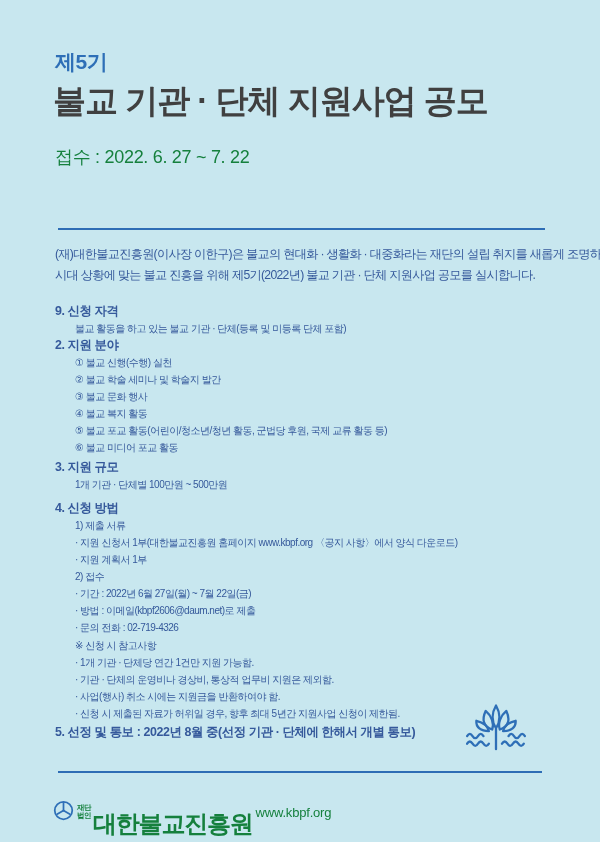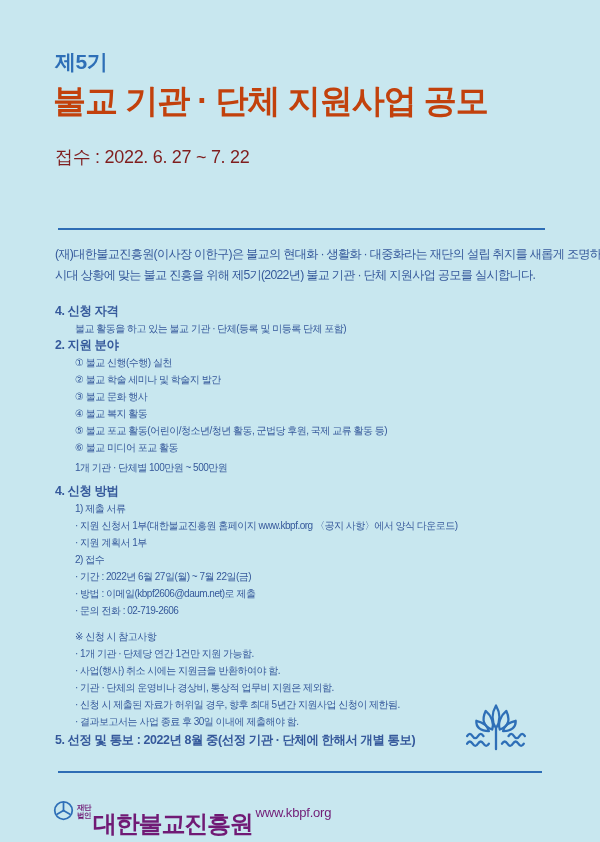--- a/index.html
+++ b/index.html
@@ -13,25 +13,25 @@
   .poster { position: relative; width: 600px; height: 842px; }
   .content { padding: 50px 55px 0 55px; }
 
   
   .edition {
     font-size: 21px; font-weight: bold; color: #2e6fb7;
     letter-spacing: -0.5px; line-height: 23px;
   }
   .title {
     margin: 9px 0 8px -2px; font-size: 33px; font-weight: bold;
-    color: #c2410c; letter-spacing: -1px; line-height: 38px; white-space: nowrap;
+    color: #404040; letter-spacing: -1px; line-height: 38px; white-space: nowrap;
   }
   .period {
     margin-top: 26px; font-size: 18px; font-weight: 500;
-    color: #7f1d1d; letter-spacing: -0.3px; line-height: 22px;
+    color: #15803d; letter-spacing: -0.3px; line-height: 22px;
   }
 
   .divider {
     border: none; border-top: 2px solid #2e6db5; margin: 0;
   }
   .divider.top { margin-top: 60px; margin-left: 3px; }
   .divider.bottom { position: absolute; left: 58px; width: 484px; top: 771px; }
 
   
   .intro { margin-top: 14px; }
@@ -44,29 +44,29 @@
   }
   .sec-items { padding-left: 20px; }
   .line {
     font-size: 10px; line-height: 17px; letter-spacing: -0.5px; white-space: nowrap;
   }
   .sec1 { margin-top: 17px; }
   .sec2 { margin-top: 0; }
   .sec3 { margin-top: 3px; }
   .sec4 { margin-top: 7px; }
   .sec5 { margin-top: 2px; }
-  .group2 { margin-top: 9px; }
+  .group2 { margin-top: 1px; }
 
   
   .lotus { position: absolute; left: 466px; top: 702px; }
 
   
   .footer {
     position: absolute; left: 53px; top: 784px;
-    display: flex; align-items: center; color: #701a75;
+    display: flex; align-items: center; color: #15803d;
   }
   .footer .logo { flex: 0 0 auto; margin-right: 3px; }
   .org-prefix {
     display: flex; flex-direction: column; justify-content: center;
     font-size: 7.5px; font-weight: bold; line-height: 8px;
     letter-spacing: -0.5px; margin-right: 2px;
   }
   .org-name {
     font-size: 24px; font-weight: bold; letter-spacing: -1.2px; margin-top: 24px;
   }
@@ -83,61 +83,61 @@
     <div class="period">접수 : 2022. 6. 27 ~ 7. 22</div>
 
     <hr class="divider top">
 
     <div class="intro">
       <div class="line">(재)대한불교진흥원(이사장 이한구)은 불교의 현대화 · 생활화 · 대중화라는 재단의 설립 취지를 새롭게 조명하고</div>
       <div class="line">시대 상황에 맞는 불교 진흥을 위해 제5기(2022년) 불교 기관 · 단체 지원사업 공모를 실시합니다.</div>
     </div>
 
     <section class="sec1">
-      <div class="sec-heading">4. 신청 자격</div>
+      <div class="sec-heading">9. 신청 자격</div>
       <div class="sec-items">
         <div class="line">불교 활동을 하고 있는 불교 기관 · 단체(등록 및 미등록 단체 포함)</div>
       </div>
     </section>
 
     <section class="sec2">
       <div class="sec-heading">2. 지원 분야</div>
       <div class="sec-items">
         <div class="line">① 불교 신행(수행) 실천</div>
         <div class="line">② 불교 학술 세미나 및 학술지 발간</div>
         <div class="line">③ 불교 문화 행사</div>
         <div class="line">④ 불교 복지 활동</div>
         <div class="line">⑤ 불교 포교 활동(어린이/청소년/청년 활동, 군법당 후원, 국제 교류 활동 등)</div>
         <div class="line">⑥ 불교 미디어 포교 활동</div>
       </div>
     </section>
 
     <section class="sec3">
+      <div class="sec-heading">3. 지원 규모</div>
       <div class="sec-items">
         <div class="line">1개 기관 · 단체별 100만원 ~ 500만원</div>
       </div>
     </section>
 
     <section class="sec4">
       <div class="sec-heading">4. 신청 방법</div>
       <div class="sec-items">
         <div class="line">1) 제출 서류</div>
         <div class="line">· 지원 신청서 1부(대한불교진흥원 홈페이지 www.kbpf.org 〈공지 사항〉에서 양식 다운로드)</div>
         <div class="line">· 지원 계획서 1부</div>
         <div class="line">2) 접수</div>
         <div class="line">· 기간 : 2022년 6월 27일(월) ~ 7월 22일(금)</div>
         <div class="line">· 방법 : 이메일(kbpf2606@daum.net)로 제출</div>
-        <div class="line">· 문의 전화 : 02-719-2606</div>
+        <div class="line">· 문의 전화 : 02-719-4326</div>
         <div class="group2">
           <div class="line">※ 신청 시 참고사항</div>
           <div class="line">· 1개 기관 · 단체당 연간 1건만 지원 가능함.</div>
+          <div class="line">· 기관 · 단체의 운영비나 경상비, 통상적 업무비 지원은 제외함.</div>
           <div class="line">· 사업(행사) 취소 시에는 지원금을 반환하여야 함.</div>
-          <div class="line">· 기관 · 단체의 운영비나 경상비, 통상적 업무비 지원은 제외함.</div>
           <div class="line">· 신청 시 제출된 자료가 허위일 경우, 향후 최대 5년간 지원사업 신청이 제한됨.</div>
-          <div class="line">· 결과보고서는 사업 종료 후 30일 이내에 제출해야 함.</div>
         </div>
       </div>
     </section>
 
     <section class="sec5">
       <div class="sec-heading">5. 선정 및 통보 : 2022년 8월 중(선정 기관 · 단체에 한해서 개별 통보)</div>
     </section>
 
   </div>
 

